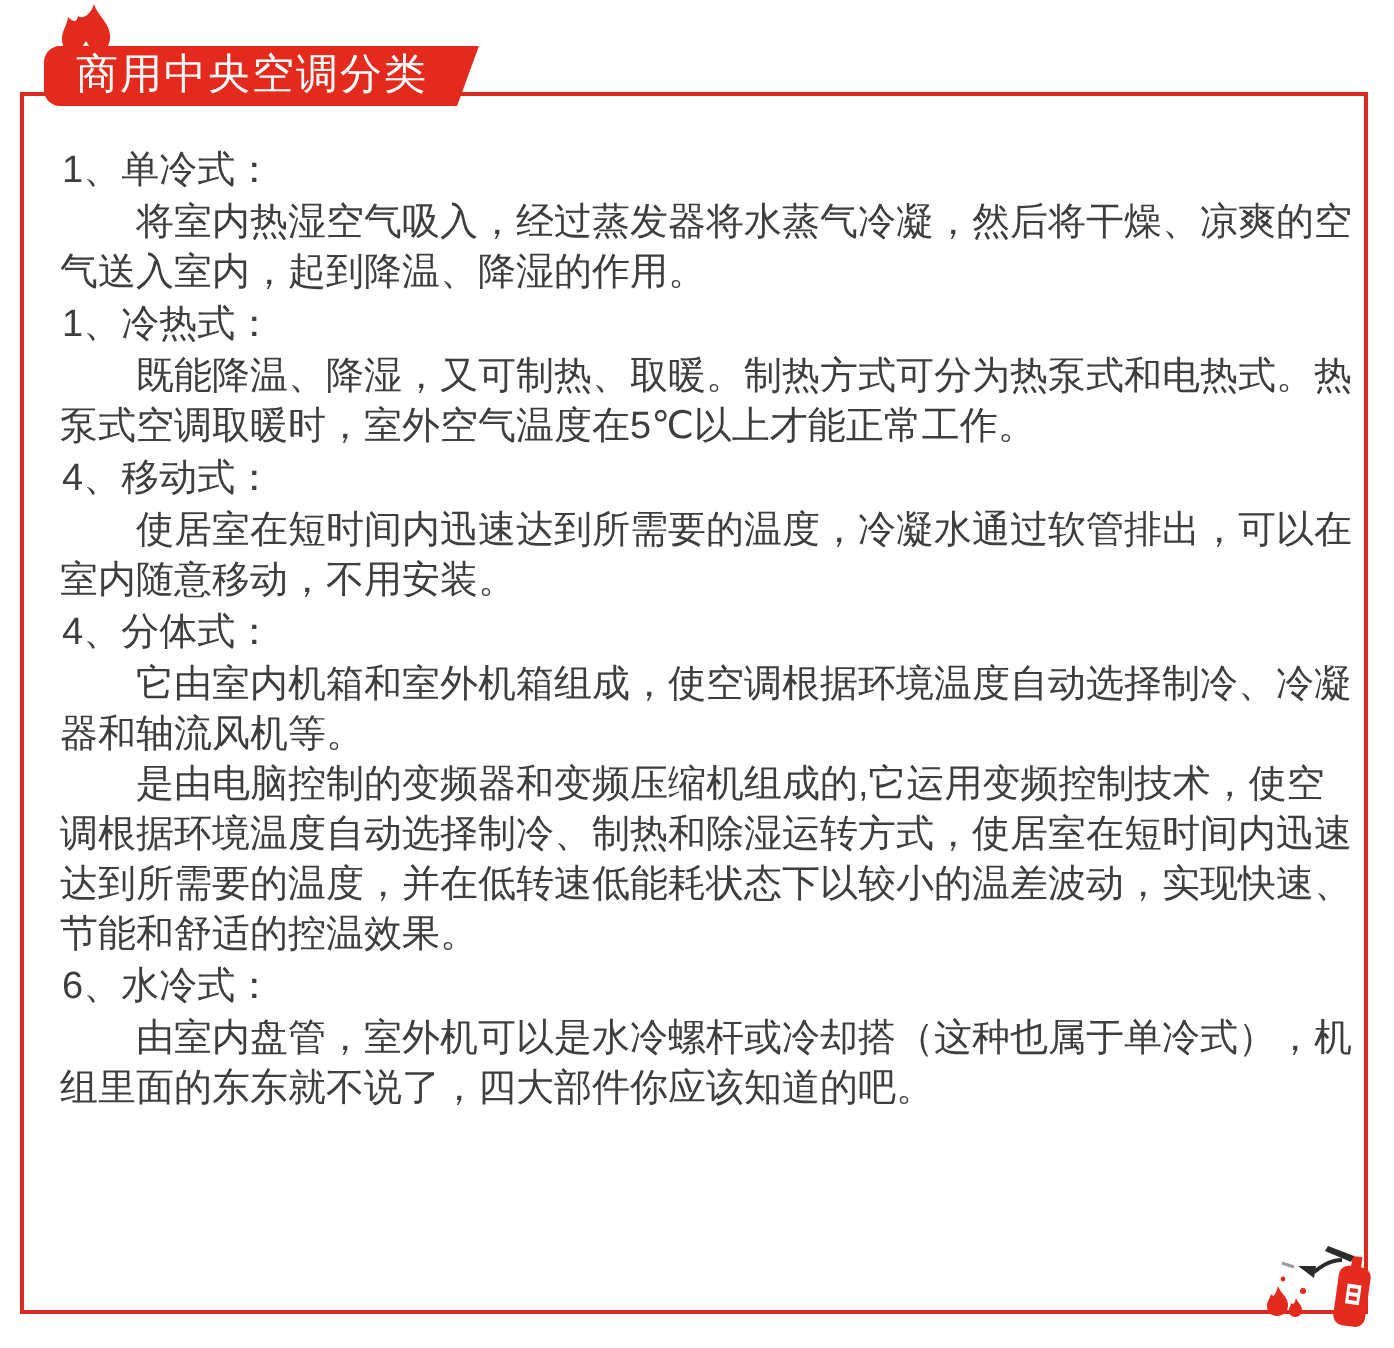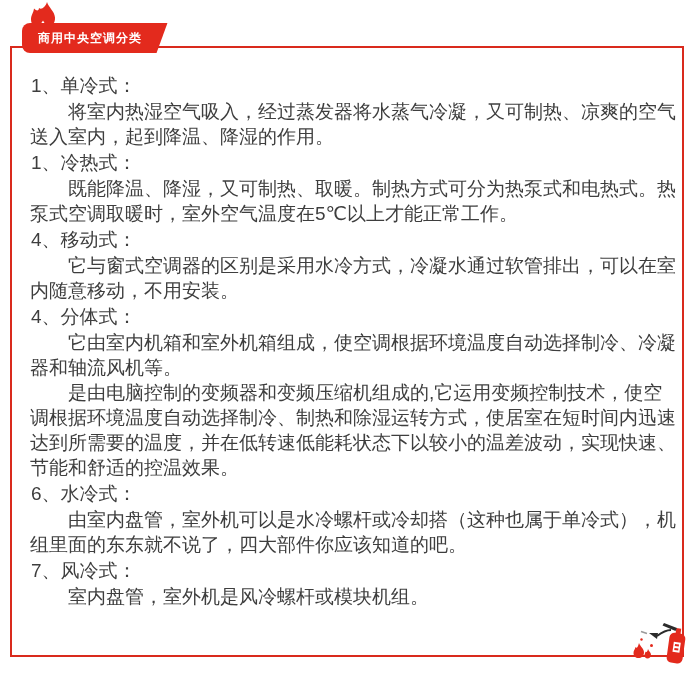--- a/index.html
+++ b/index.html
@@ -14,21 +14,21 @@
   .content {
     position:absolute; left:12px; top:48px; width:669px; box-sizing:border-box;
     padding:24px 3px 0 18px; font-size:19px; line-height:25px; color:#3e3e3e;
   }
   .content section { margin:0; padding:0; }
   .sec-heading { margin:1px; }
   .sec-body { margin:0; text-indent:2em; }
   .flame-svg { position:absolute; left:27px; top:2px; width:32px; height:28px; }
   .banner {
     position:absolute; left:22px; top:23px; height:30px; line-height:30px;
-    background:#e32a1d; color:#ffffff; font-size:12px; font-weight:bold;
+    background:#e32a1d; color:#ffffff; font-size:21px; font-weight:normal;
     letter-spacing:1px; padding:0 10px 0 16px; border-radius:8px 0 0 8px;
     white-space:nowrap;
   }
   .banner::after {
     content:""; position:absolute; top:0; right:-10px; width:22px; height:30px;
     background:#e32a1d; transform:skewX(-20deg);
   }
   .banner .banner-label { position:relative; z-index:1; }
   .ext-svg { position:absolute; left:631px; top:618px; width:64px; height:52px; }
 </style>
@@ -44,44 +44,40 @@
     <path fill="#ffffff" d="M13 27 C12.5 23 14.5 21 16 18.5 C17.5 21 19.5 23.5 18.5 27 Z"></path>
   </svg>
 
   <div class="banner">
     <span class="banner-label">商用中央空调分类</span>
   </div>
 
   <div class="content">
     <section>
       <div class="sec-heading">1、单冷式：</div>
-      <p class="sec-body">将室内热湿空气吸入，经过蒸发器将水蒸气冷凝，又可制热、凉爽的空气送入室内，起到降温、降湿的作用。</p>
+      <p class="sec-body">将室内热湿空气吸入，经过蒸发器将水蒸气冷凝，然后将干燥、凉爽的空气送入室内，起到降温、降湿的作用。</p>
     </section>
     <section>
       <div class="sec-heading">1、冷热式：</div>
       <p class="sec-body">既能降温、降湿，又可制热、取暖。制热方式可分为热泵式和电热式。热泵式空调取暖时，室外空气温度在5℃以上才能正常工作。</p>
     </section>
     <section>
       <div class="sec-heading">4、移动式：</div>
-      <p class="sec-body">它与窗式空调器的区别是采用水冷方式，冷凝水通过软管排出，可以在室内随意移动，不用安装。</p>
+      <p class="sec-body">使居室在短时间内迅速达到所需要的温度，冷凝水通过软管排出，可以在室内随意移动，不用安装。</p>
     </section>
     <section>
       <div class="sec-heading">4、分体式：</div>
       <p class="sec-body">它由室内机箱和室外机箱组成，使空调根据环境温度自动选择制冷、冷凝器和轴流风机等。</p>
     </section>
     <section>
       <p class="sec-body">是由电脑控制的变频器和变频压缩机组成的,它运用变频控制技术，使空调根据环境温度自动选择制冷、制热和除湿运转方式，使居室在短时间内迅速达到所需要的温度，并在低转速低能耗状态下以较小的温差波动，实现快速、节能和舒适的控温效果。</p>
     </section>
     <section>
       <div class="sec-heading">6、水冷式：</div>
       <p class="sec-body">由室内盘管，室外机可以是水冷螺杆或冷却搭（这种也属于单冷式），机组里面的东东就不说了，四大部件你应该知道的吧。</p>
-    </section>
-    <section>
-      <div class="sec-heading">7、风冷式：</div>
-      <p class="sec-body">室内盘管，室外机是风冷螺杆或模块机组。</p>
     </section>
   </div>
 
   <svg class="ext-svg" viewBox="0 0 64 52" aria-hidden="true">
     <g transform="rotate(8 44 30)">
       <rect x="37" y="15" width="16" height="30" rx="5" fill="#e32a1d"></rect>
       <rect x="42" y="24" width="7" height="10" fill="#ffffff"></rect>
       <rect x="43.5" y="26" width="4" height="2" fill="#e32a1d"></rect>
       <rect x="43.5" y="30" width="4" height="2" fill="#e32a1d"></rect>
       <rect x="42.5" y="10" width="5" height="7" fill="#e32a1d"></rect>

